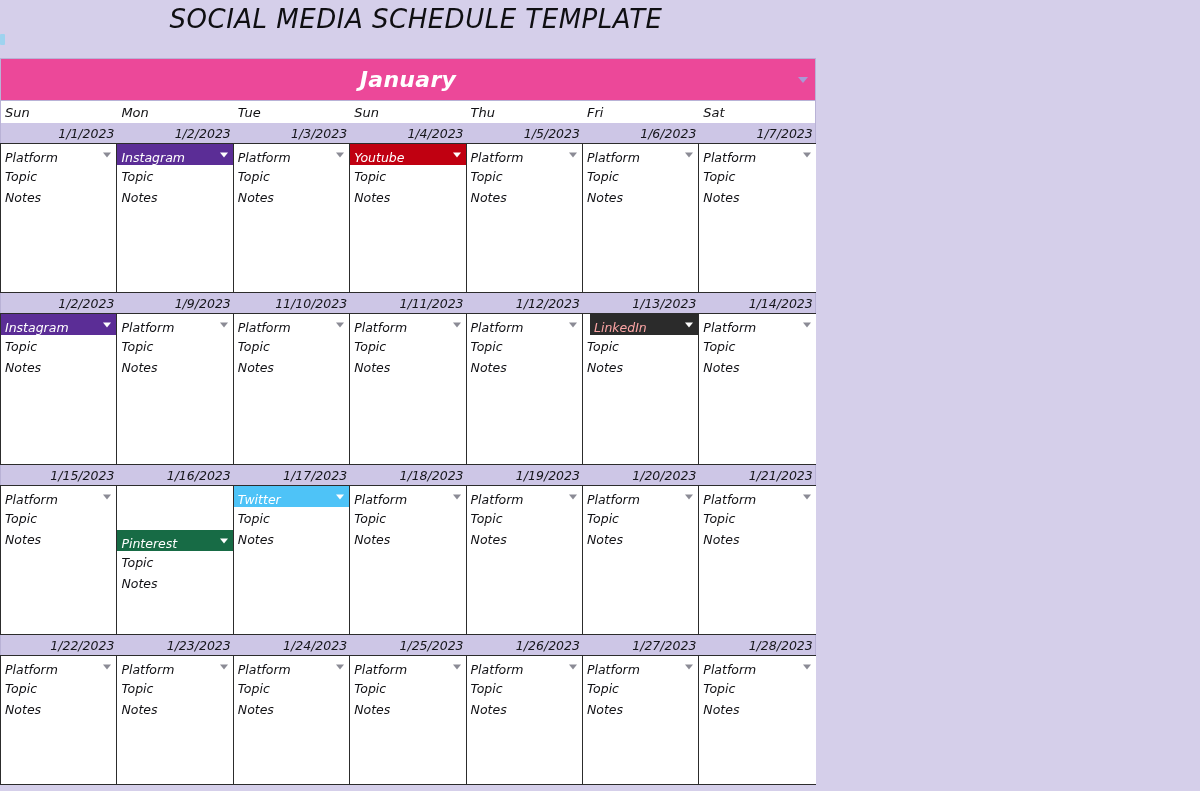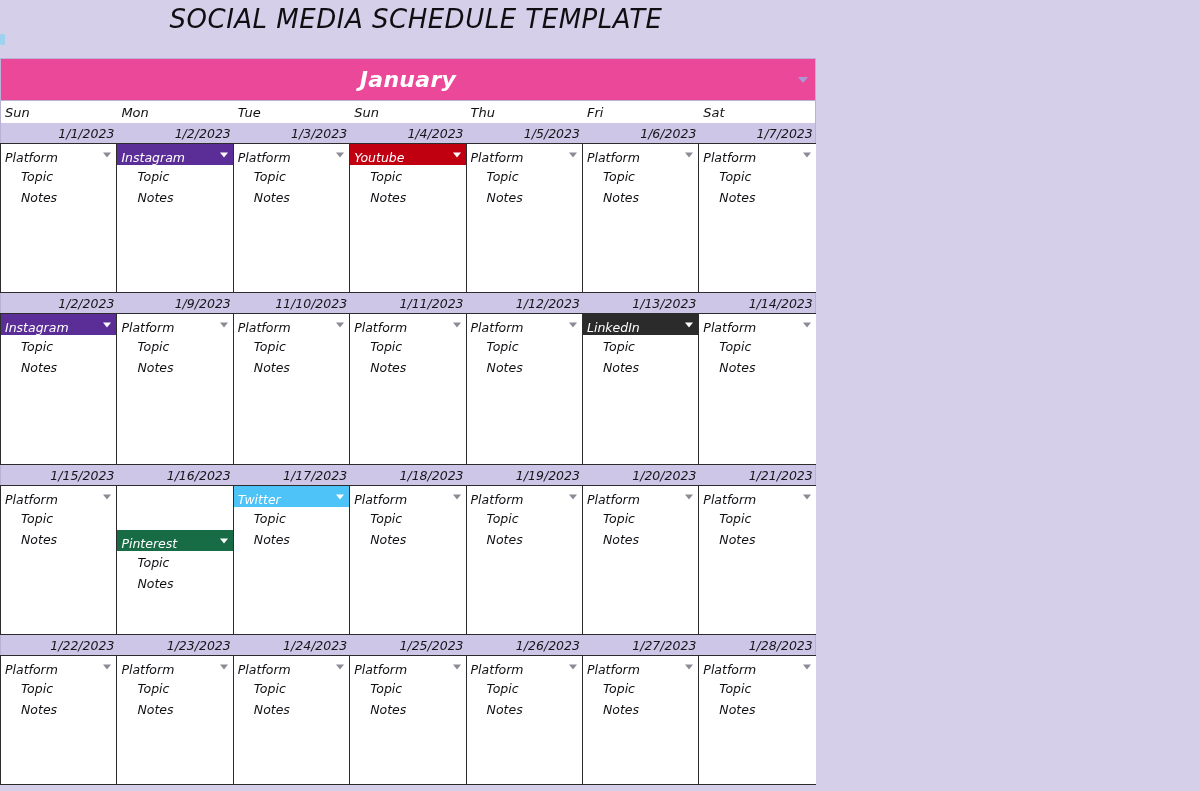--- a/index.html
+++ b/index.html
@@ -163,21 +163,21 @@
     top: 50%;
     transform: translateY(-50%);
     width: 0; height: 0;
     border-left: 4px solid transparent;
     border-right: 4px solid transparent;
     border-top: 5px solid #8b8b95;
   }
   .platform-chip.filled .caret { border-top-color: #ffffff; }
 
   .topic-line, .notes-line {
-    padding-left: 20px;
+    padding-left: 4px;
     font-family: "DejaVu Sans", sans-serif;
     font-style: italic;
     font-size: 12.5px;
     color: #101014;
     line-height: 1;
   }
   .topic-line { margin-top: 6px; }
   .notes-line { margin-top: 8px; }
 </style>
 </head>
@@ -320,21 +320,21 @@
           </div>
           <div class="day-cell">
             <div class="platform-chip" style="background: rgb(255, 255, 255); color: rgb(16, 16, 20);">
               <span>Platform</span>
               <span class="caret"></span>
             </div>
             <div class="topic-line">Topic</div>
             <div class="notes-line">Notes</div>
           </div>
           <div class="day-cell">
-            <div class="platform-chip filled" style="background: rgb(43, 43, 43); color: #ffffff;">
+            <div class="platform-chip filled" style="background: rgb(43, 43, 43); color: #fca5a5; margin-left: 7px;">
               <span>LinkedIn</span>
               <span class="caret"></span>
             </div>
             <div class="topic-line">Topic</div>
             <div class="notes-line">Notes</div>
           </div>
           <div class="day-cell">
             <div class="platform-chip" style="background: rgb(255, 255, 255); color: rgb(16, 16, 20);">
               <span>Platform</span>
               <span class="caret"></span>

